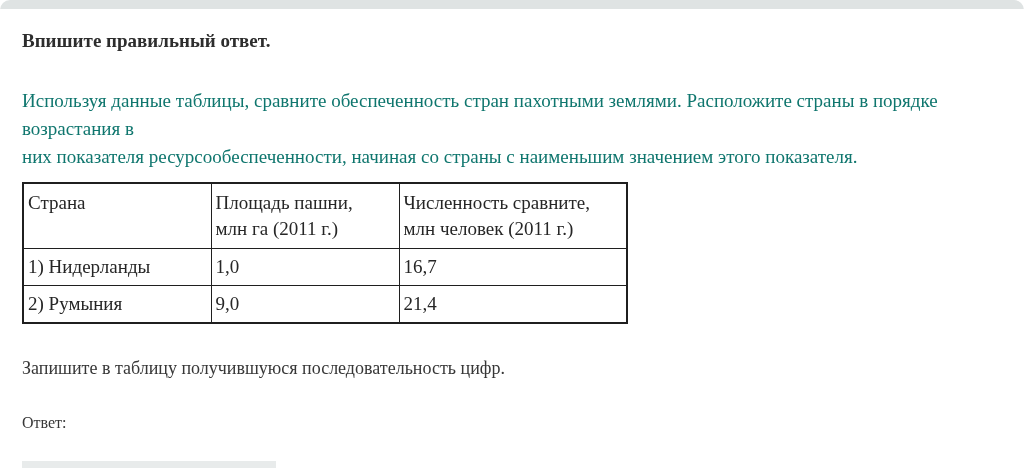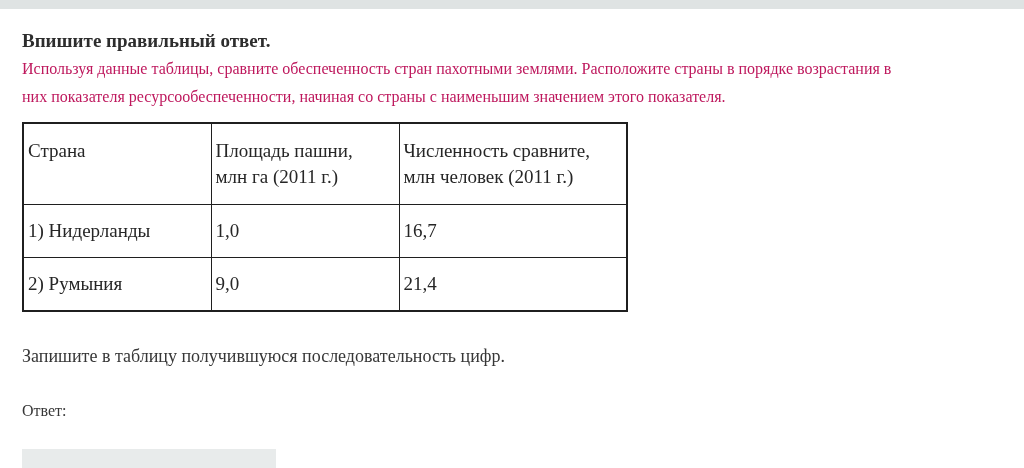--- a/index.html
+++ b/index.html
@@ -8,56 +8,57 @@
     background: #ffffff;
     font-family: "Liberation Serif", serif;
     color: #333333;
   }
   .page {
     width: 1024px;
     height: 468px;
     overflow: hidden;
     position: relative;
     background: #ffffff;
+    border-radius: 10px;
   }
   .topbar {
     height: 9px;
     width: 100%;
     background: #dfe3e3;
   }
   .content {
     padding: 20px 22px 0 22px;
   }
   .prompt {
     font-size: 19px;
     font-weight: bold;
     line-height: 24px;
     color: #2d2d2d;
     margin: 0;
   }
   .question {
-    margin-top: 2px;
-    font-size: 16px;
+    margin-top: 34px;
+    font-size: 19px;
     line-height: 28px;
-    color: #be185d;
+    color: #0f766e;
   }
   .qtable {
     border-collapse: collapse;
     table-layout: fixed;
     width: 604px;
     margin-top: 11px;
     border: 2px solid #1f1f1f;
     color: #262626;
   }
   .qtable th, .qtable td {
     border: 1px solid #1f1f1f;
     text-align: left;
     font-weight: normal;
     font-size: 19px;
-    padding: 14px 4px;
+    padding: 6px 4px;
     overflow: hidden;
     white-space: nowrap;
   }
   .qtable th {
     vertical-align: top;
     line-height: 26px;
     height: 50px;
   }
   .qtable td {
     height: 24px;

